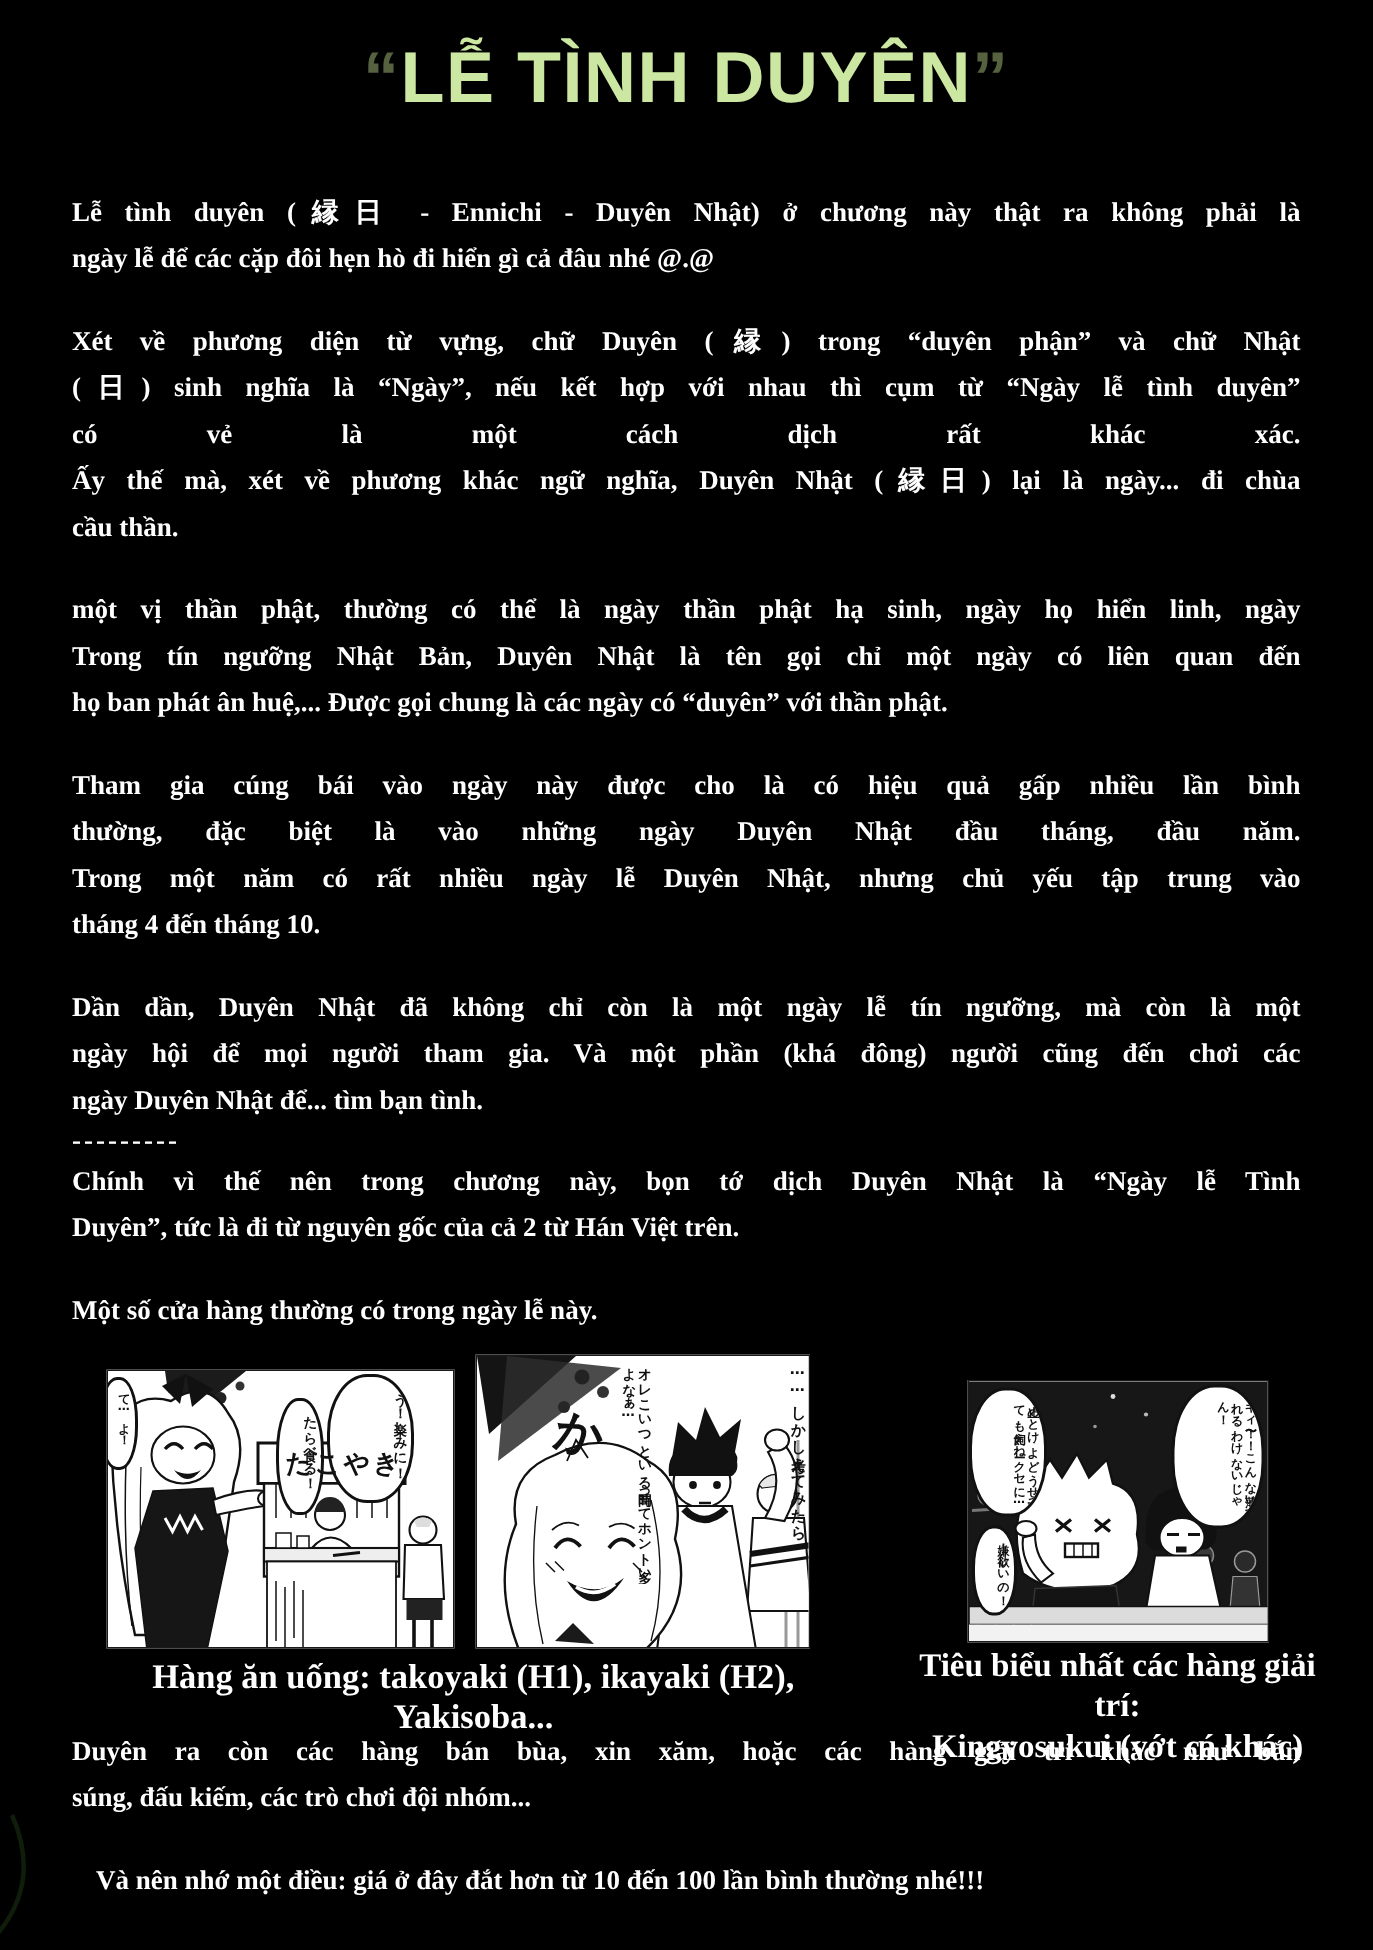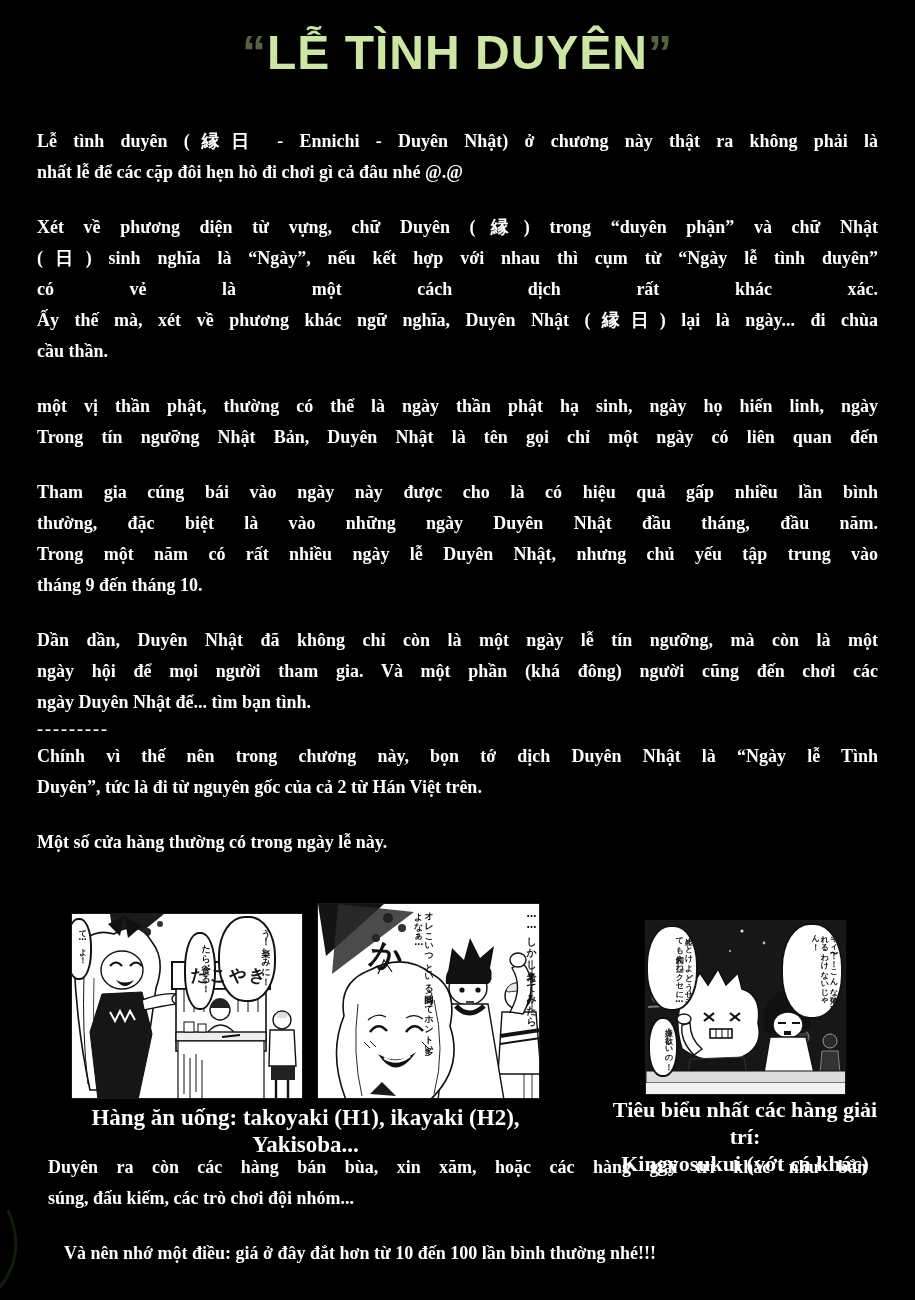--- a/index.html
+++ b/index.html
@@ -2,21 +2,21 @@
 <html><head>
 <meta charset="utf-8">
 <style>
   html,body{margin:0;padding:0;}
   body{
     width:915px;height:1300px;position:relative;overflow:hidden;
     background:#000;
     font-family:"Liberation Serif","DejaVu Serif",serif;
     font-weight:bold;color:#fff;
   }
-  .content{position:absolute;top:0;left:0;right:0;padding:0 37px;}
+  .content{position:absolute;top:0;left:0;right:0;padding:0 48px;}
   h1.title{
     margin:24px 0 0 0;text-align:center;
     font-family:"Liberation Sans","DejaVu Sans",sans-serif;
     font-size:48px;font-weight:bold;letter-spacing:1px;line-height:58px;
   }
   #text-top,#text-bottom{display:block;}
   .para{font-size:18px;line-height:31px;margin:24px 0 0 0;}
   #text-top .para:first-child{margin-top:44px;}
   .para.tight{margin-top:-4px;}
   .para.indent{padding-left:16px;}
@@ -46,52 +46,53 @@
     color:#111;transform:rotate(12deg);
   }
   .banner-text{
     position:absolute;font-family:"DejaVu Sans",sans-serif;font-weight:bold;
     color:#111;text-align:right;letter-spacing:2px;
   }
   .caption{
     position:absolute;color:#fff;text-align:center;
     font-family:"Liberation Serif","DejaVu Serif",serif;font-weight:bold;
   }
-  .caption-left{left:71px;width:469px;top:204px;font-size:23px;line-height:27px;text-align:center;}
+  .caption-left{left:81px;width:469px;top:204px;font-size:23px;line-height:27px;text-align:center;}
   .caption-right{left:608px;width:274px;top:196px;font-size:22px;line-height:27px;text-align:center;}
   .footer{position:absolute;top:1152px;left:0;right:0;padding:0 48px;}
   .footer .para:first-child{margin-top:0;}
   .green-swirl{position:absolute;left:0;top:1180px;pointer-events:none;}
 </style>
 </head>
 <body style="background: rgb(0, 0, 0); color: rgb(255, 255, 255);">
 
 <div class="content">
   <h1 class="title" id="title"><span id="qo" style="color: rgb(85, 97, 63);">“</span><span id="tt" style="color: rgb(203, 231, 161);">LỄ TÌNH DUYÊN</span><span id="qc" style="color: rgb(85, 97, 63);">”</span></h1>
   <div id="text-top">
       <div class="para">
         <div class="line j">Lễ tình duyên (縁日 - Ennichi - Duyên Nhật) ở chương này thật ra không phải là</div>
-        <div class="line">nhất lễ để các cặp đôi hẹn hò đi chơi gì cả đâu nhé @.@</div>
+        <div class="line">ngày lễ để các cặp đôi hẹn hò đi hiển gì cả đâu nhé @.@</div>
       </div>
       <div class="para">
         <div class="line j">Xét về phương diện từ vựng, chữ Duyên (縁) trong “duyên phận” và chữ Nhật</div>
         <div class="line j">(日) sinh nghĩa là “Ngày”, nếu kết hợp với nhau thì cụm từ “Ngày lễ tình duyên”</div>
         <div class="line j">có vẻ là một cách dịch rất khác xác.</div>
         <div class="line j">Ấy thế mà, xét về phương khác ngữ nghĩa, Duyên Nhật (縁日) lại là ngày... đi chùa</div>
         <div class="line">cầu thần.</div>
       </div>
       <div class="para">
         <div class="line j">một vị thần phật, thường có thể là ngày thần phật hạ sinh, ngày họ hiển linh, ngày</div>
         <div class="line j">Trong tín ngưỡng Nhật Bản, Duyên Nhật là tên gọi chỉ một ngày có liên quan đến</div>
+        <div class="line">họ ban phát ân huệ,... Được gọi chung là các ngày có “duyên” với thần phật.</div>
       </div>
       <div class="para">
         <div class="line j">Tham gia cúng bái vào ngày này được cho là có hiệu quả gấp nhiều lần bình</div>
         <div class="line j">thường, đặc biệt là vào những ngày Duyên Nhật đầu tháng, đầu năm.</div>
         <div class="line j">Trong một năm có rất nhiều ngày lễ Duyên Nhật, nhưng chủ yếu tập trung vào</div>
-        <div class="line">tháng 9 đến tháng 10.</div>
+        <div class="line">tháng 4 đến tháng 10.</div>
       </div>
       <div class="para">
         <div class="line j">Dần dần, Duyên Nhật đã không chỉ còn là một ngày lễ tín ngưỡng, mà còn là một</div>
         <div class="line j">ngày hội để mọi người tham gia. Và một phần (khá đông) người cũng đến chơi các</div>
         <div class="line">ngày Duyên Nhật để... tìm bạn tình.</div>
       </div>
       <div class="para tight">
         <div class="line divider">---------</div>
       </div>
       <div class="para tight">

